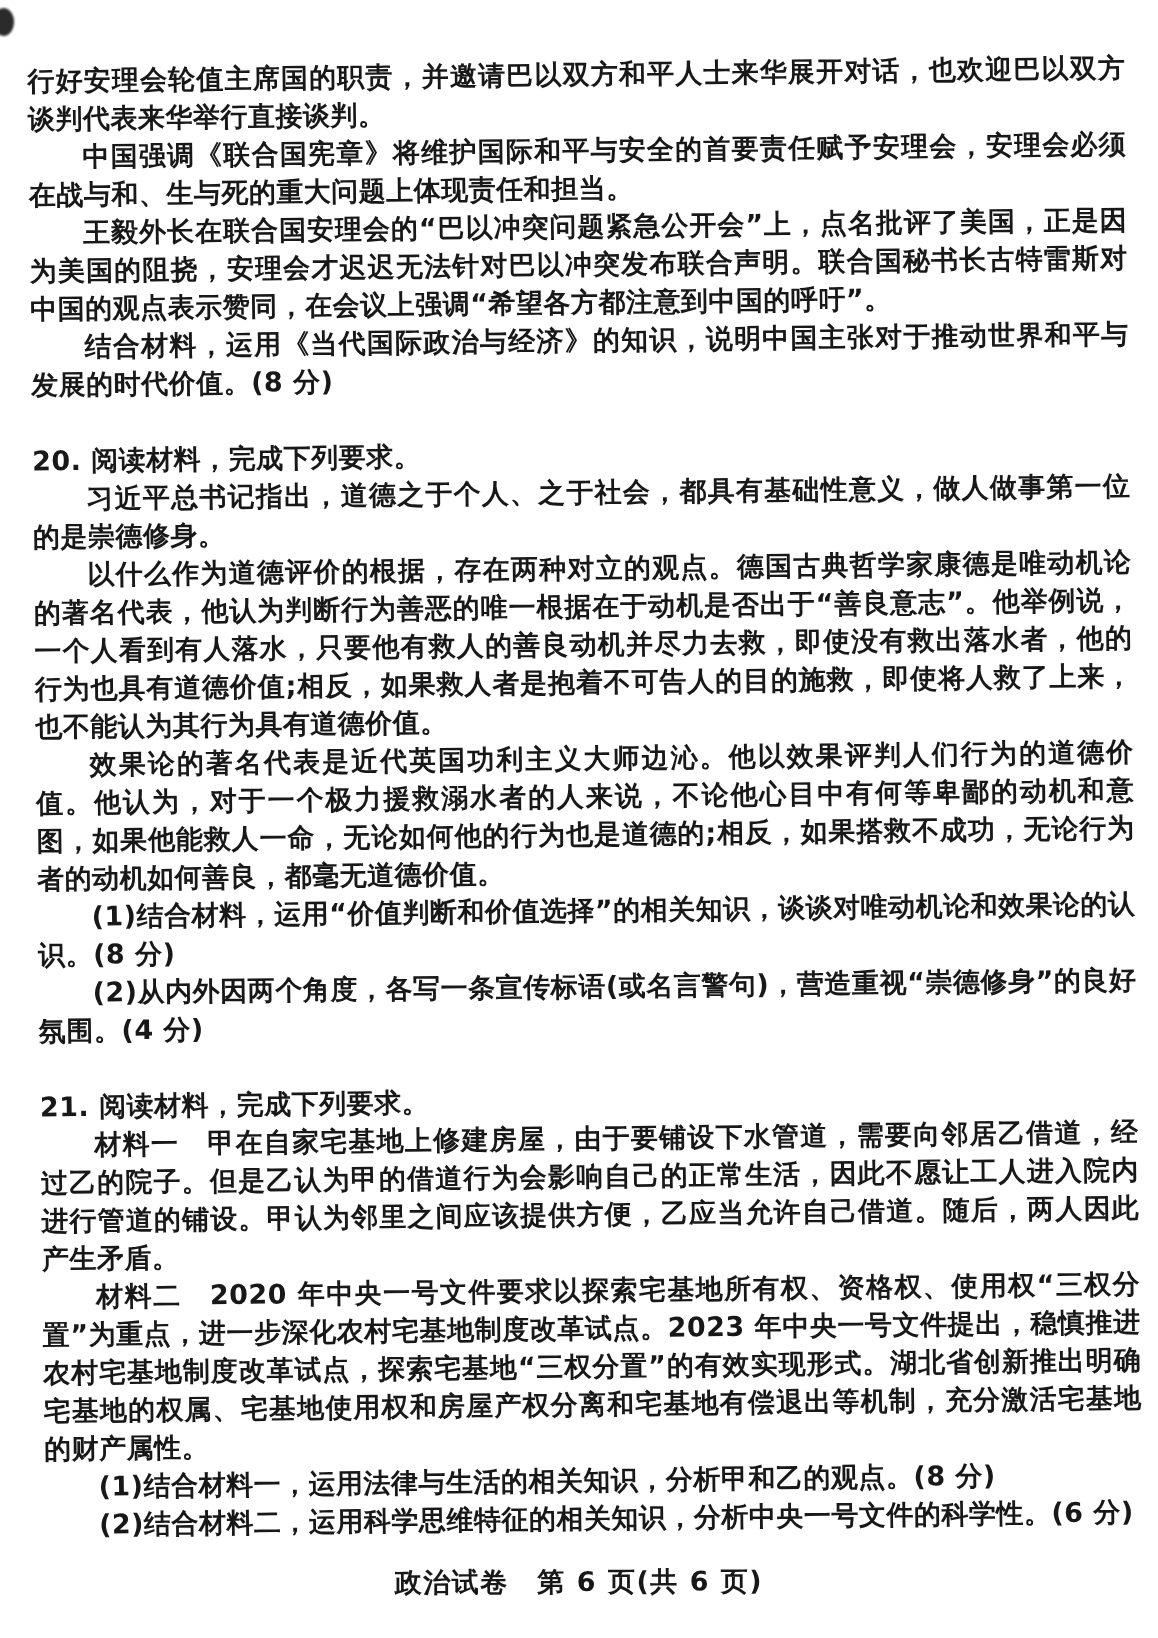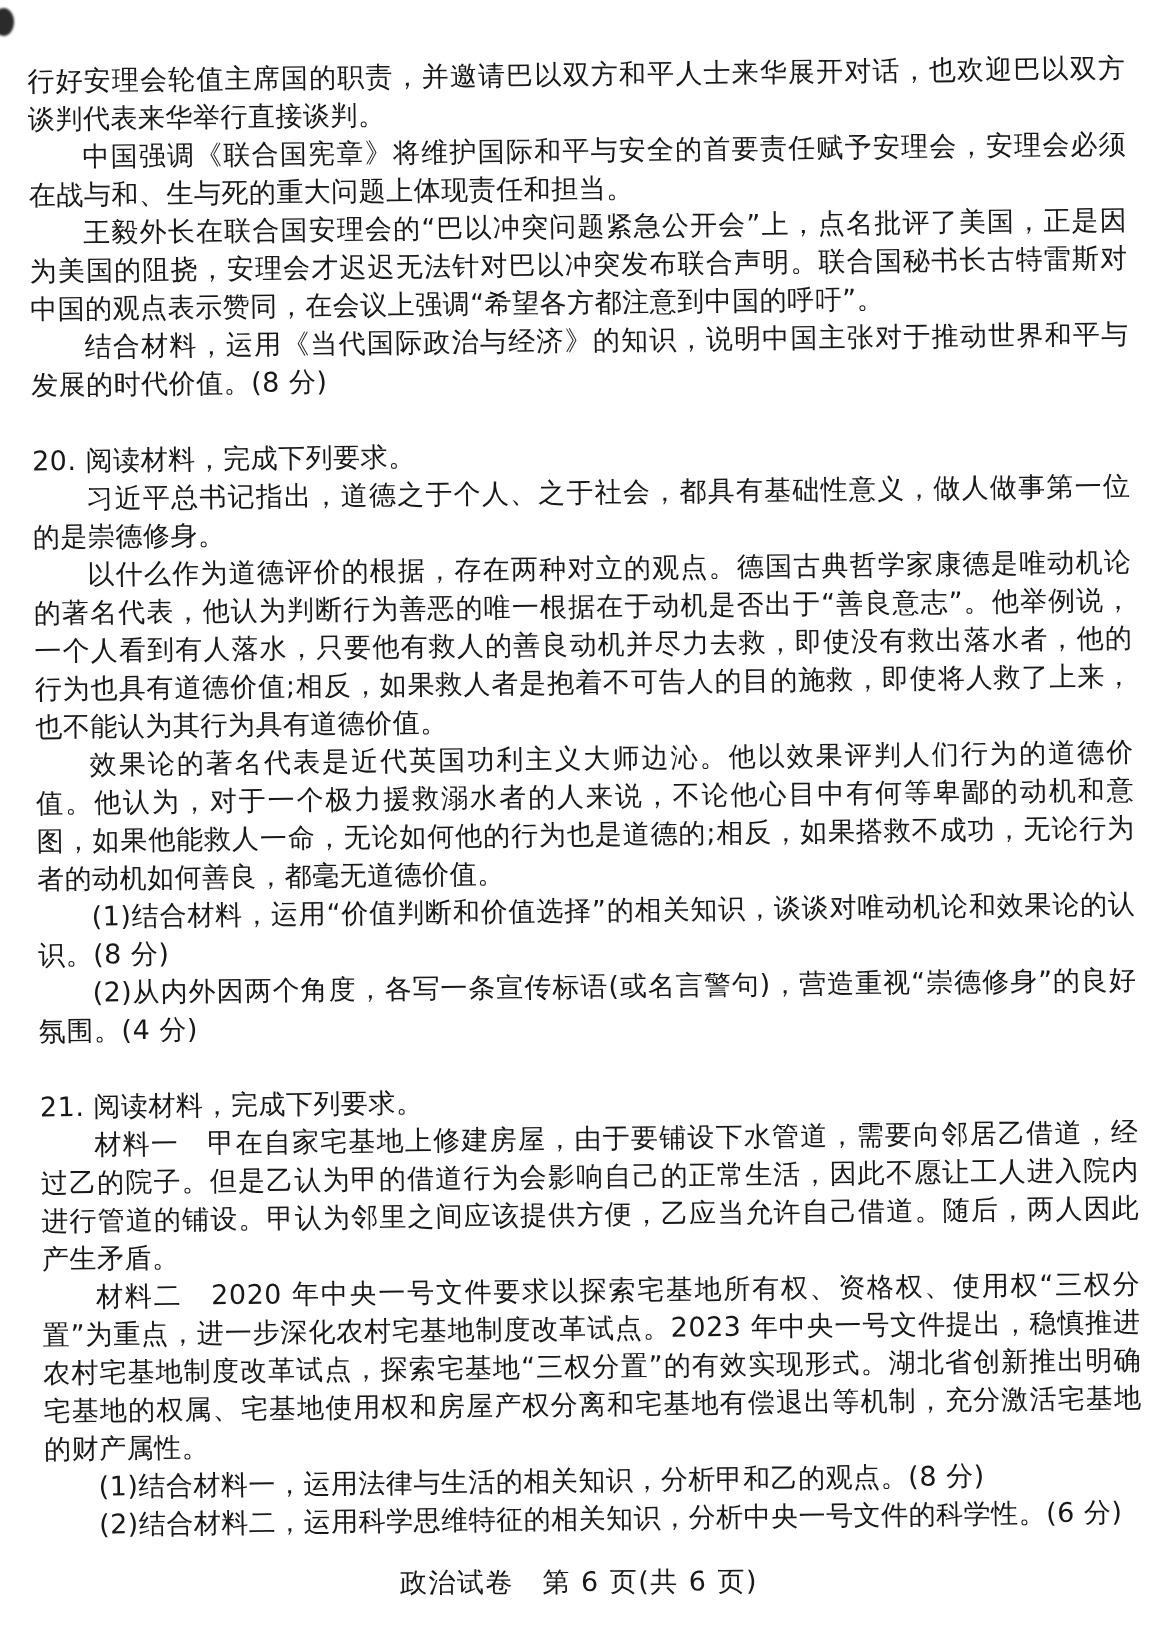--- a/index.html
+++ b/index.html
@@ -12,21 +12,21 @@
     height: 1638px;
     overflow: hidden;
     position: relative;
   }
   .page {
     position: relative;
     width: 1158px;
     height: 1638px;
     background: #ffffff;
     font-family: "DejaVu Sans", sans-serif;
-    font-weight: 400;
+    font-weight: 700;
     color: #181818;
   }
   
   .scan-content {
     position: absolute;
     left: 34px;
     right: 26px;
     top: 56px;
     transform: rotate(-0.7deg);
     transform-origin: 48% 38%;

